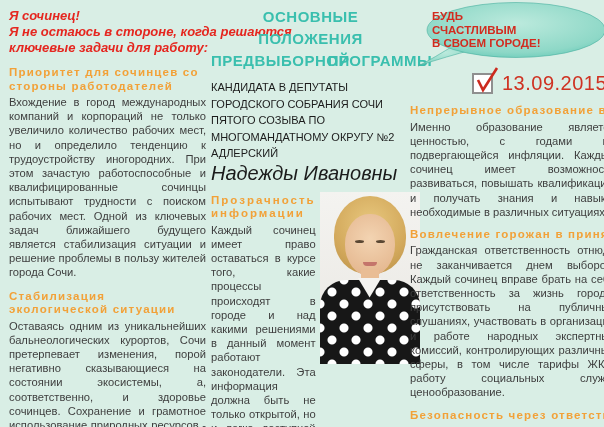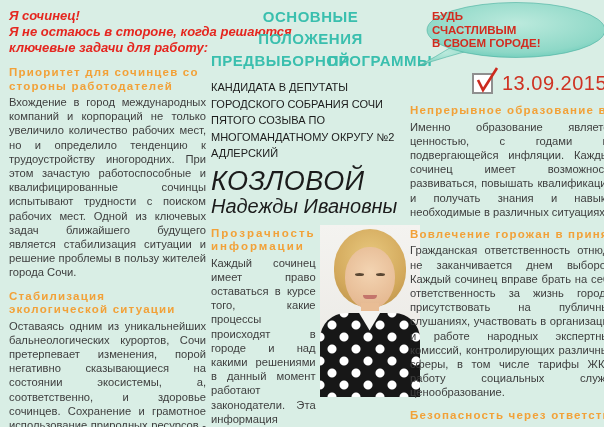--- a/index.html
+++ b/index.html
@@ -92,21 +92,20 @@
     </div>
 
   </div>
 
   <div class="col-center">
     <div class="title">
       <div class="t1">ОСНОВНЫЕ ПОЛОЖЕНИЯ</div>
       <div class="t2"><span>ПРЕДВЫБОРНОЙ</span><span class="overlap">ПРОГРАММЫ</span></div>
     </div>
     <div class="subtitle">КАНДИДАТА В ДЕПУТАТЫ ГОРОДСКОГО СОБРАНИЯ СОЧИ ПЯТОГО СОЗЫВА ПО МНОГОМАНДАТНОМУ ОКРУГУ №2 АДЛЕРСКИЙ</div>
-    <div class="name1">КОЗЛОВОЙ</div>
     <div class="name2">Надежды Ивановны</div>
 
     <div class="c-row">
       <div class="c-text sec" style="margin-top:2px;">
         <h4>Прозрачность информации</h4>
         <p>Каждый сочинец имеет право оставаться в курсе того, какие процессы происходят в городе и над какими решениями в данный момент работают законодатели. Эта информация должна быть не только открытой, но и легко доступной для всех.</p>
       </div>
       <div class="photo">
         <div class="hair"></div>
         <div class="face">

